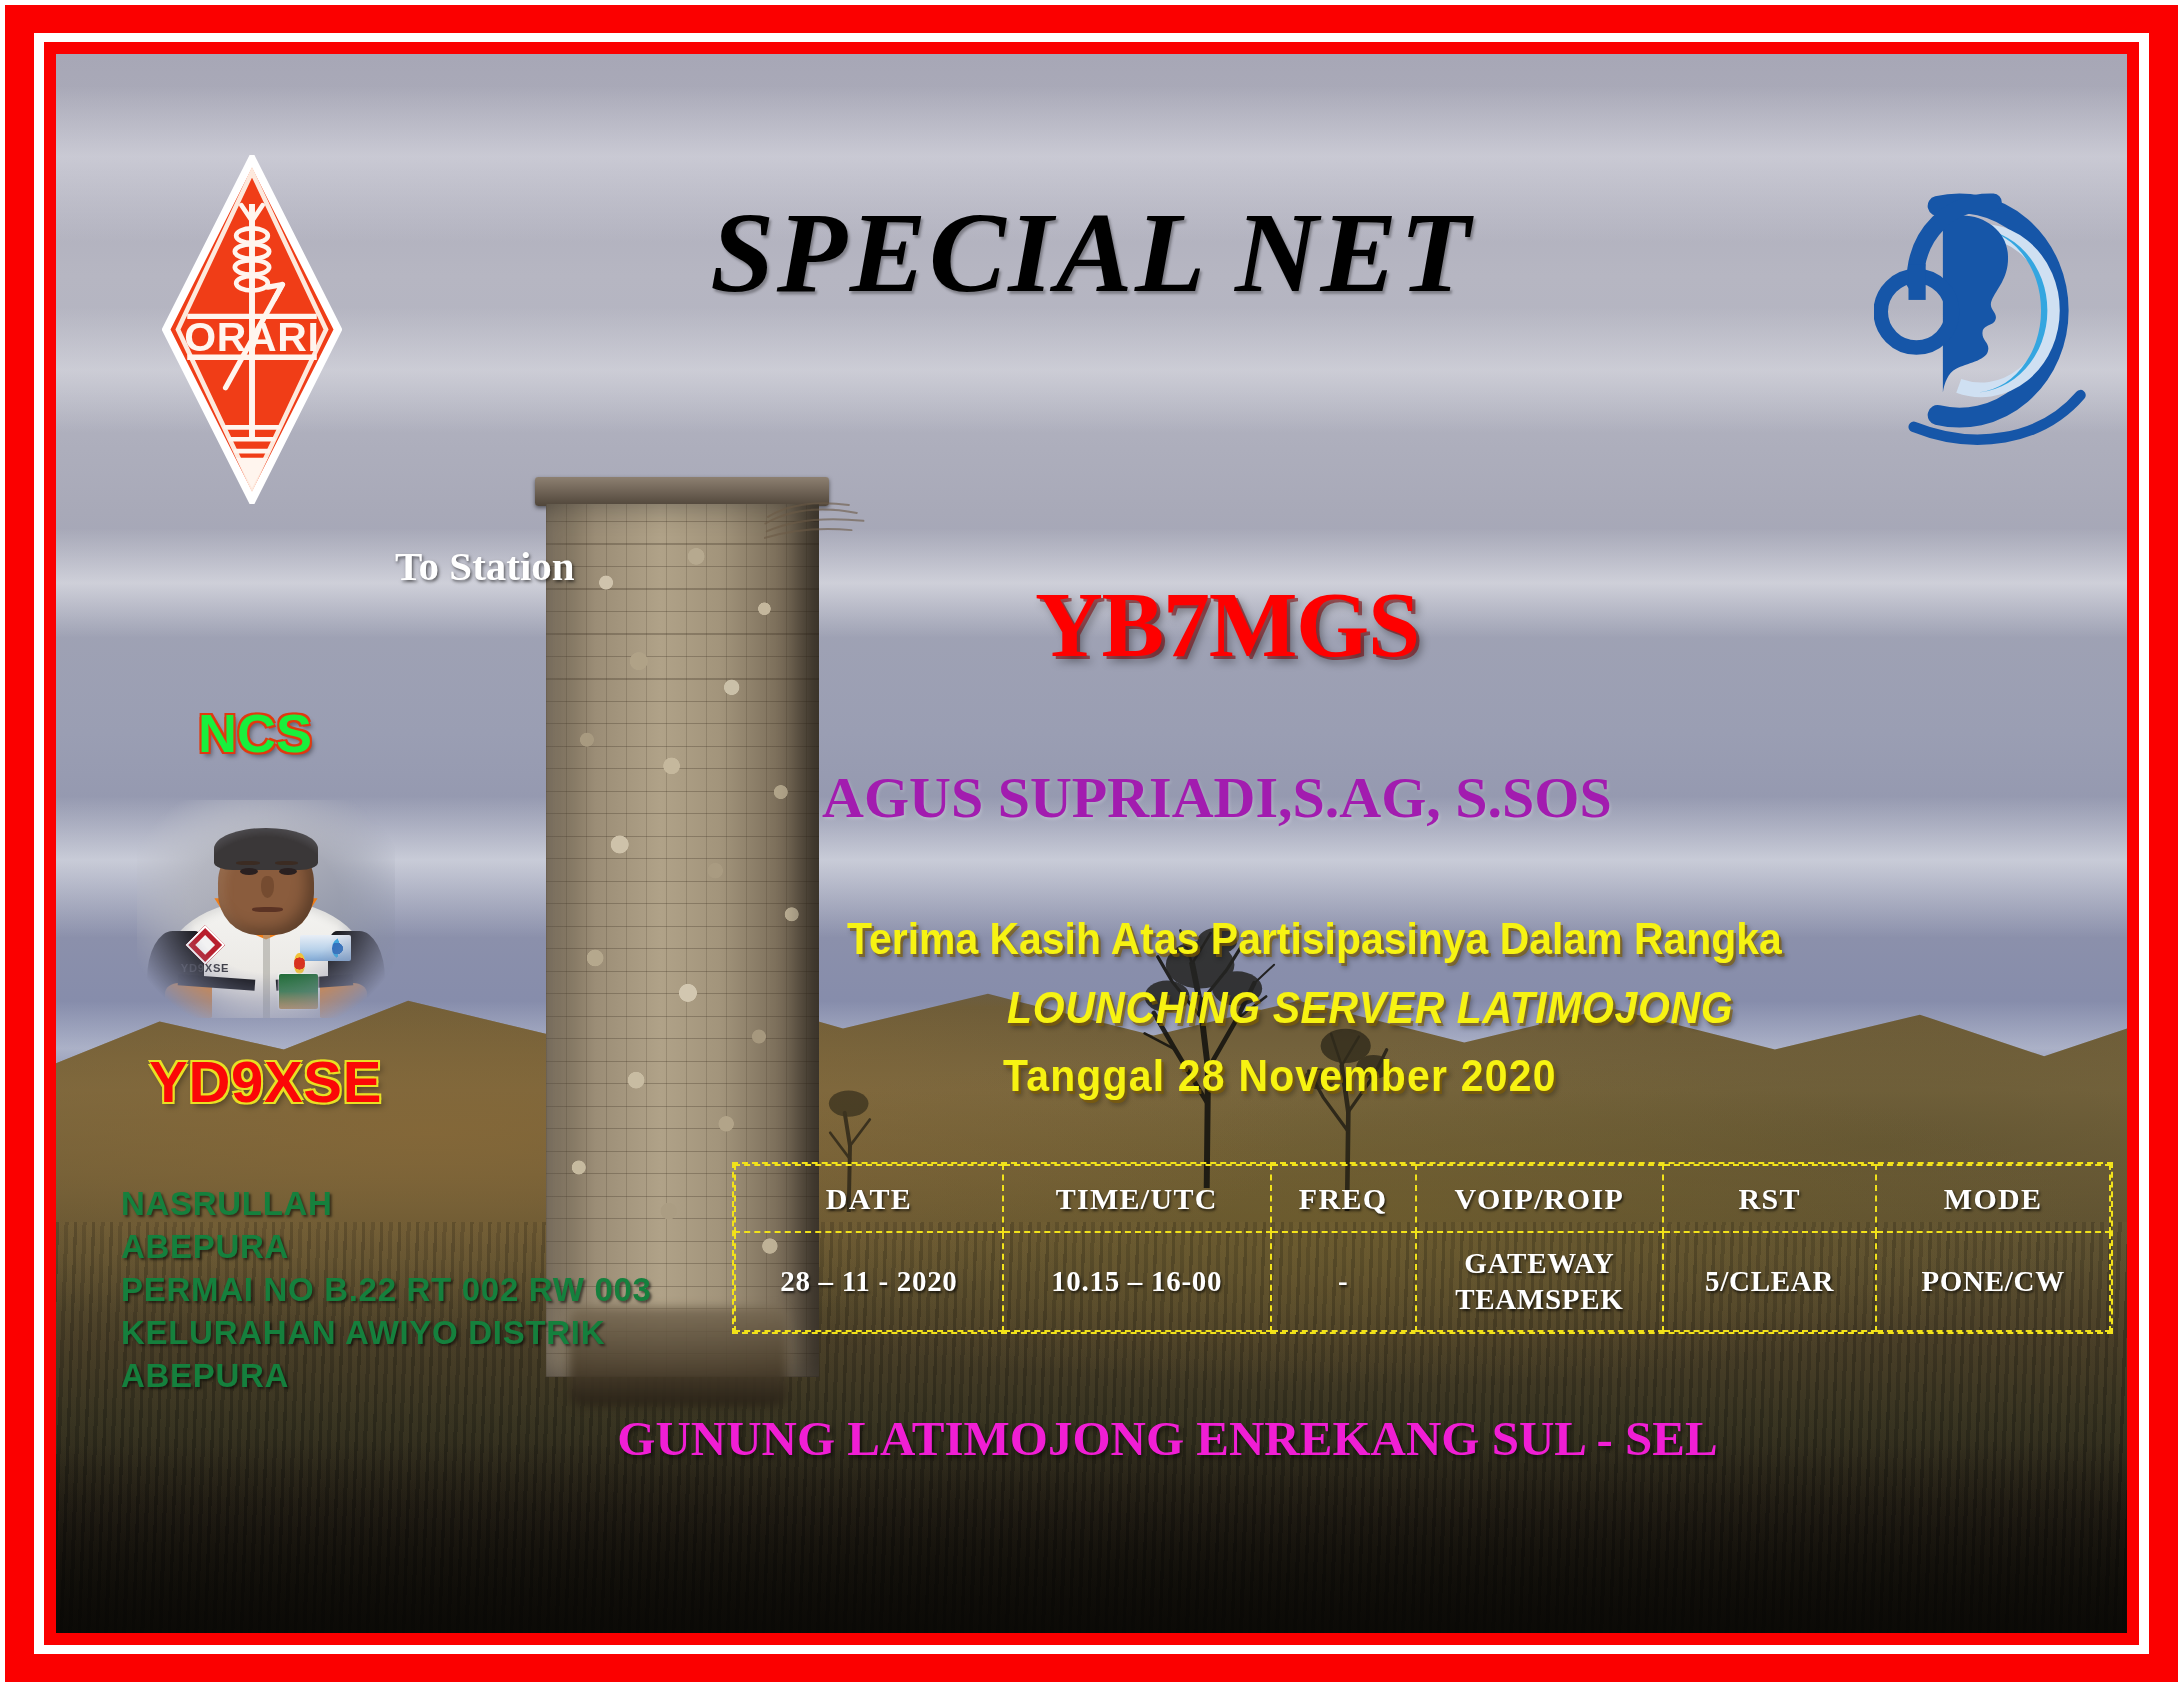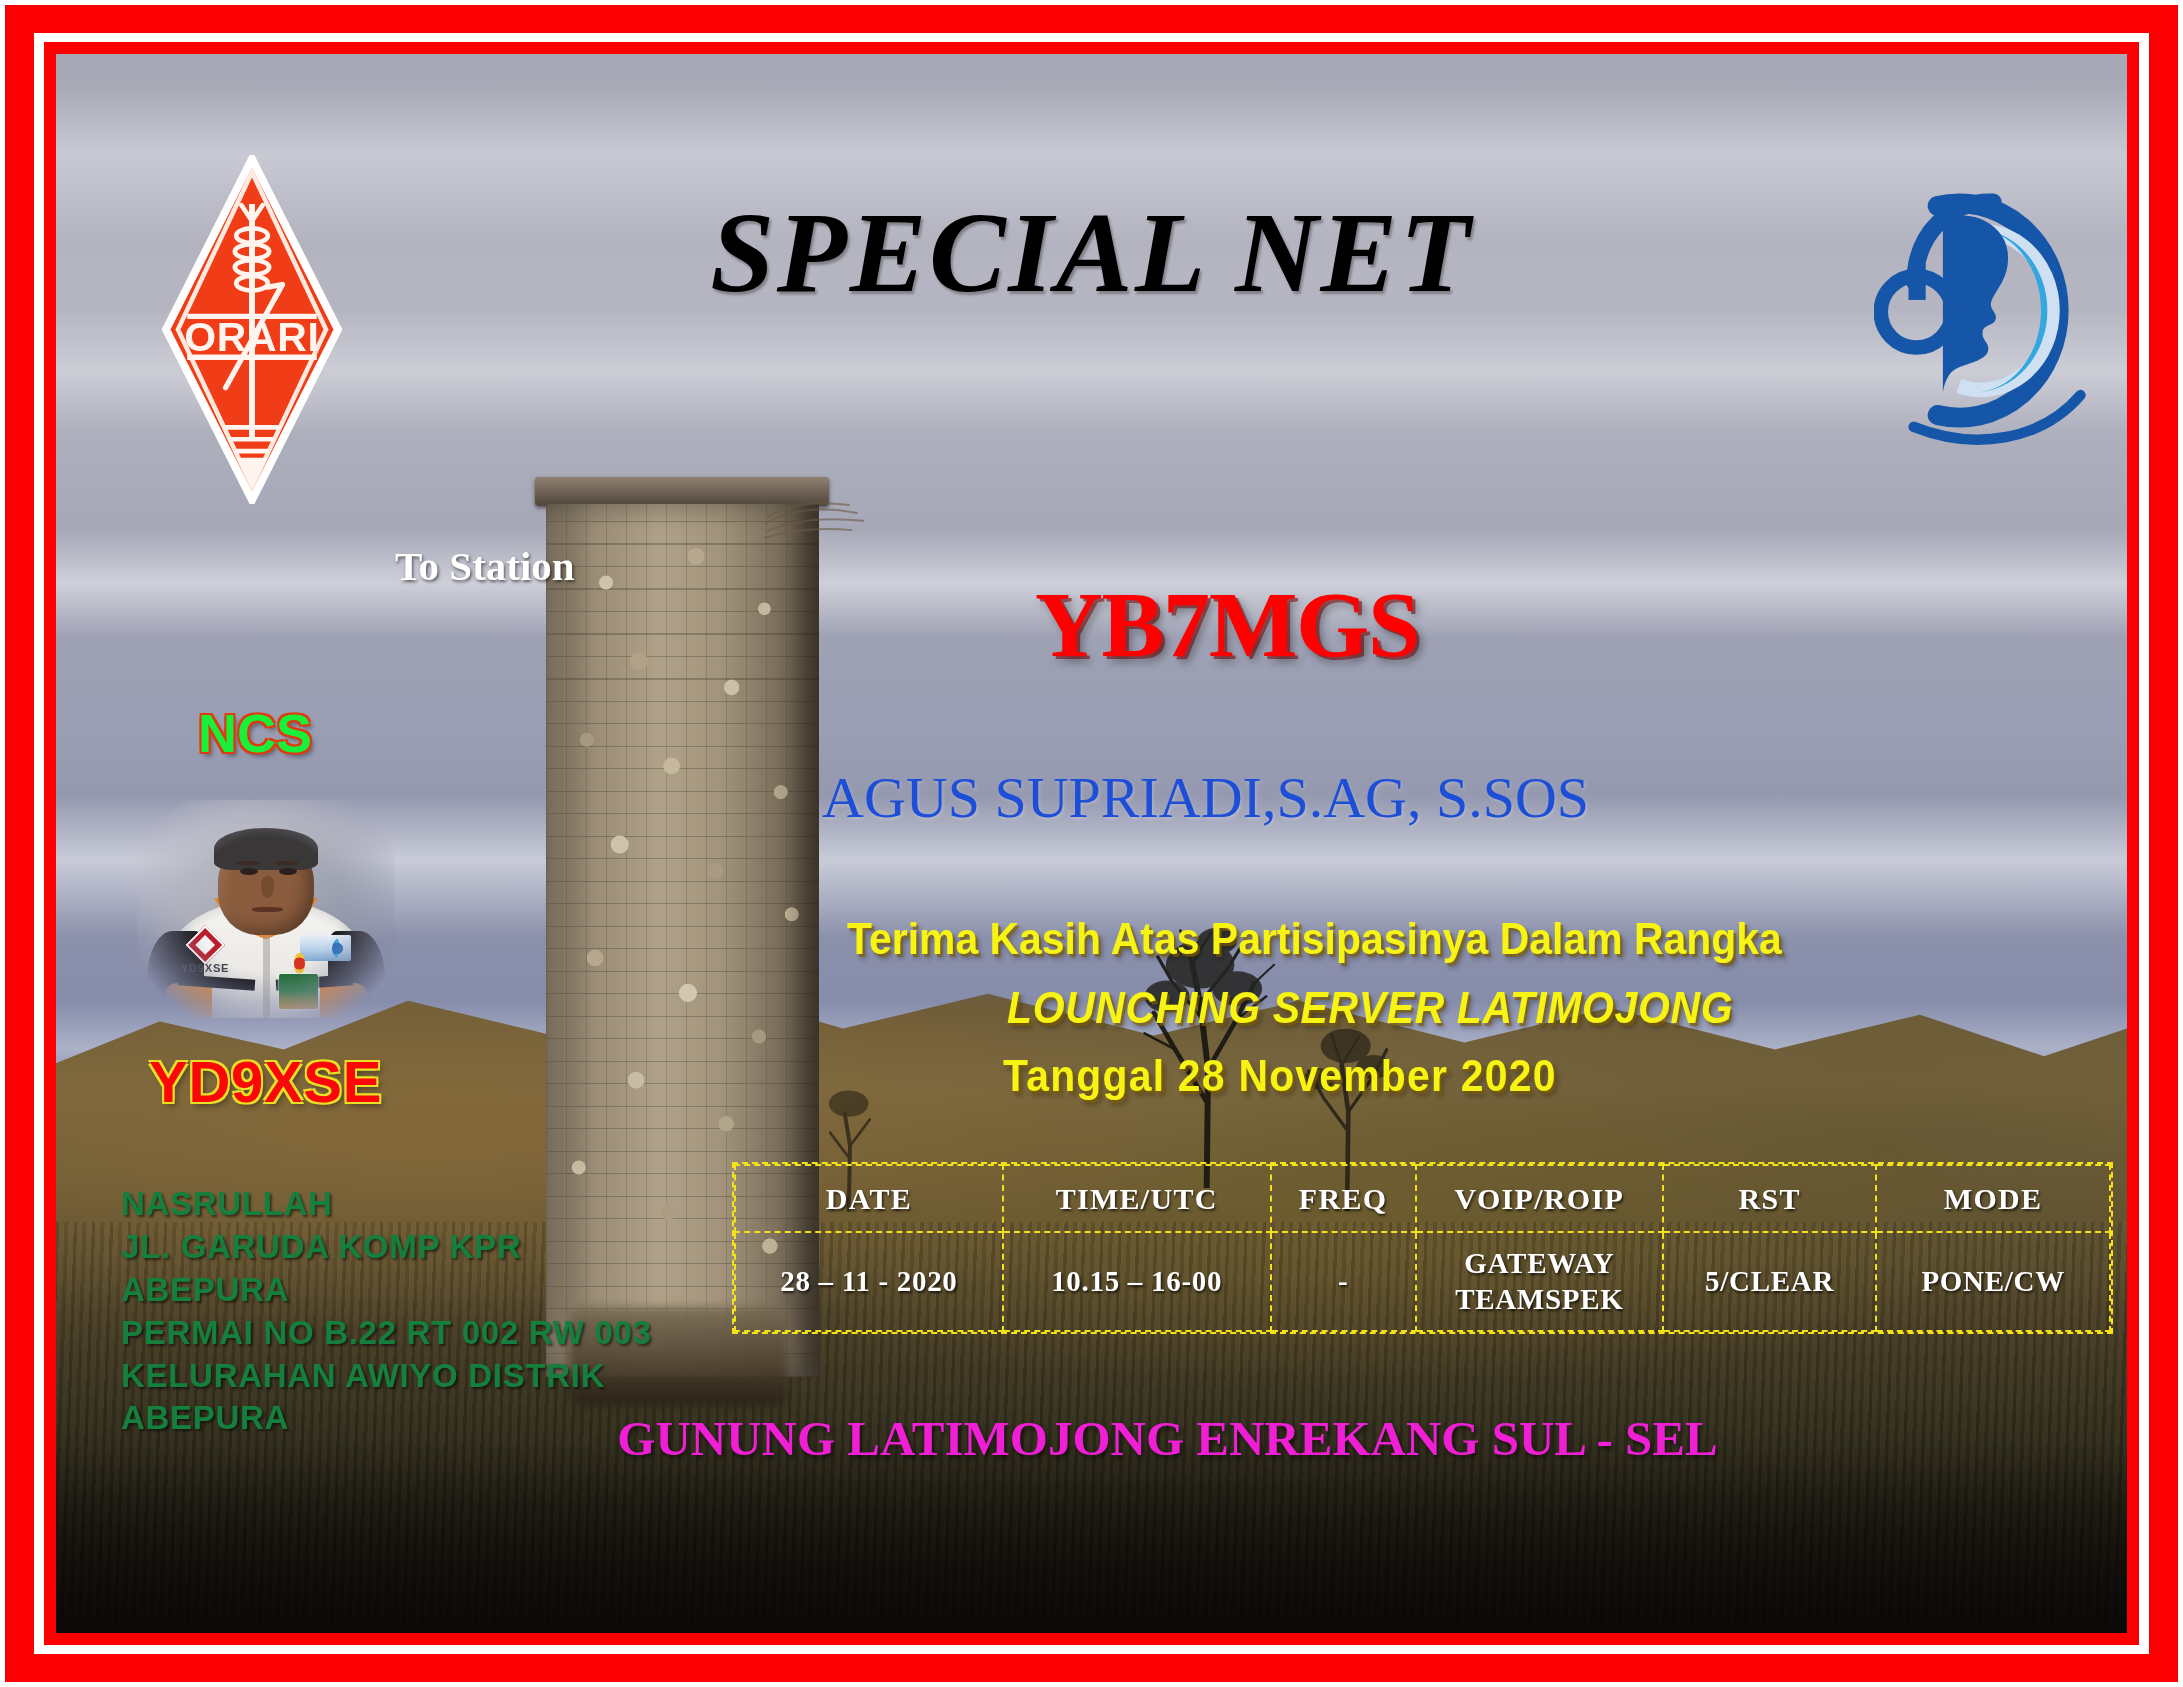--- a/index.html
+++ b/index.html
@@ -179,22 +179,22 @@
     text-shadow:2px 2.6px 2.6px rgba(0,0,0,.28);}
   #label-to-station{left:339px;top:492px;
     font-family:"Liberation Serif",serif;font-weight:700;font-size:41px;color:#ffffff;
     text-shadow:1.3px 2px 3.3px rgba(0,0,0,.55);}
 
   #callsign-main{left:979px;top:523px;
     font-family:"Liberation Serif",serif;font-weight:700;
     font-size:94px;color:#fe0000;letter-spacing:-1.3px;
     text-shadow:3.3px 3.3px 0 rgba(120,0,0,.55), 5.3px 6px 8px rgba(0,0,0,.35);}
   #operator-name{left:766px;top:715px;
-    font-family:"Liberation Serif",serif;font-weight:400;
-    font-size:58px;color:#1d4ed8;letter-spacing:0px;
+    font-family:"Liberation Serif",serif;font-weight:700;
+    font-size:58px;color:#a21caf;letter-spacing:0px;
     text-shadow:1.3px 2px 3.3px rgba(255,255,255,.22);}
 
   .yel{font-family:"Liberation Sans",sans-serif;font-weight:700;color:#f7f312;
     text-shadow:2.6px 3.3px 0 rgba(128,92,0,.65), 4px 4.6px 5.3px rgba(0,0,0,.30);
     transform:scaleX(.93);transform-origin:left center;}
   #thanks-line1{left:791px;top:863px;font-size:44px;}
   #thanks-line2{left:951px;top:932px;font-size:44px;font-style:italic;letter-spacing:0.7px;}
   #thanks-line3{left:947px;top:1000px;font-size:44px;letter-spacing:1.3px;}
 
   
@@ -430,21 +430,20 @@
 
     <div class="t yel" id="thanks-line1">Terima Kasih Atas Partisipasinya Dalam Rangka</div>
     <div class="t yel" id="thanks-line2">LOUNCHING SERVER LATIMOJONG</div>
     <div class="t yel" id="thanks-line3">Tanggal  28  November  2020</div>
 
     <div class="t" id="label-ncs">NCS</div>
     <div class="t" id="label-yd9xse">YD9XSE</div>
 
     <div id="address-block">
       <div>NASRULLAH</div>
-      <div>JL. GARUDA KOMP KPR</div>
       <div>ABEPURA</div>
       <div>PERMAI NO B.22 RT 002 RW 003</div>
       <div>KELURAHAN AWIYO DISTRIK</div>
       <div>ABEPURA</div>
     </div>
 
     <div id="log-table">
       <table>
         <thead>
           <tr>

